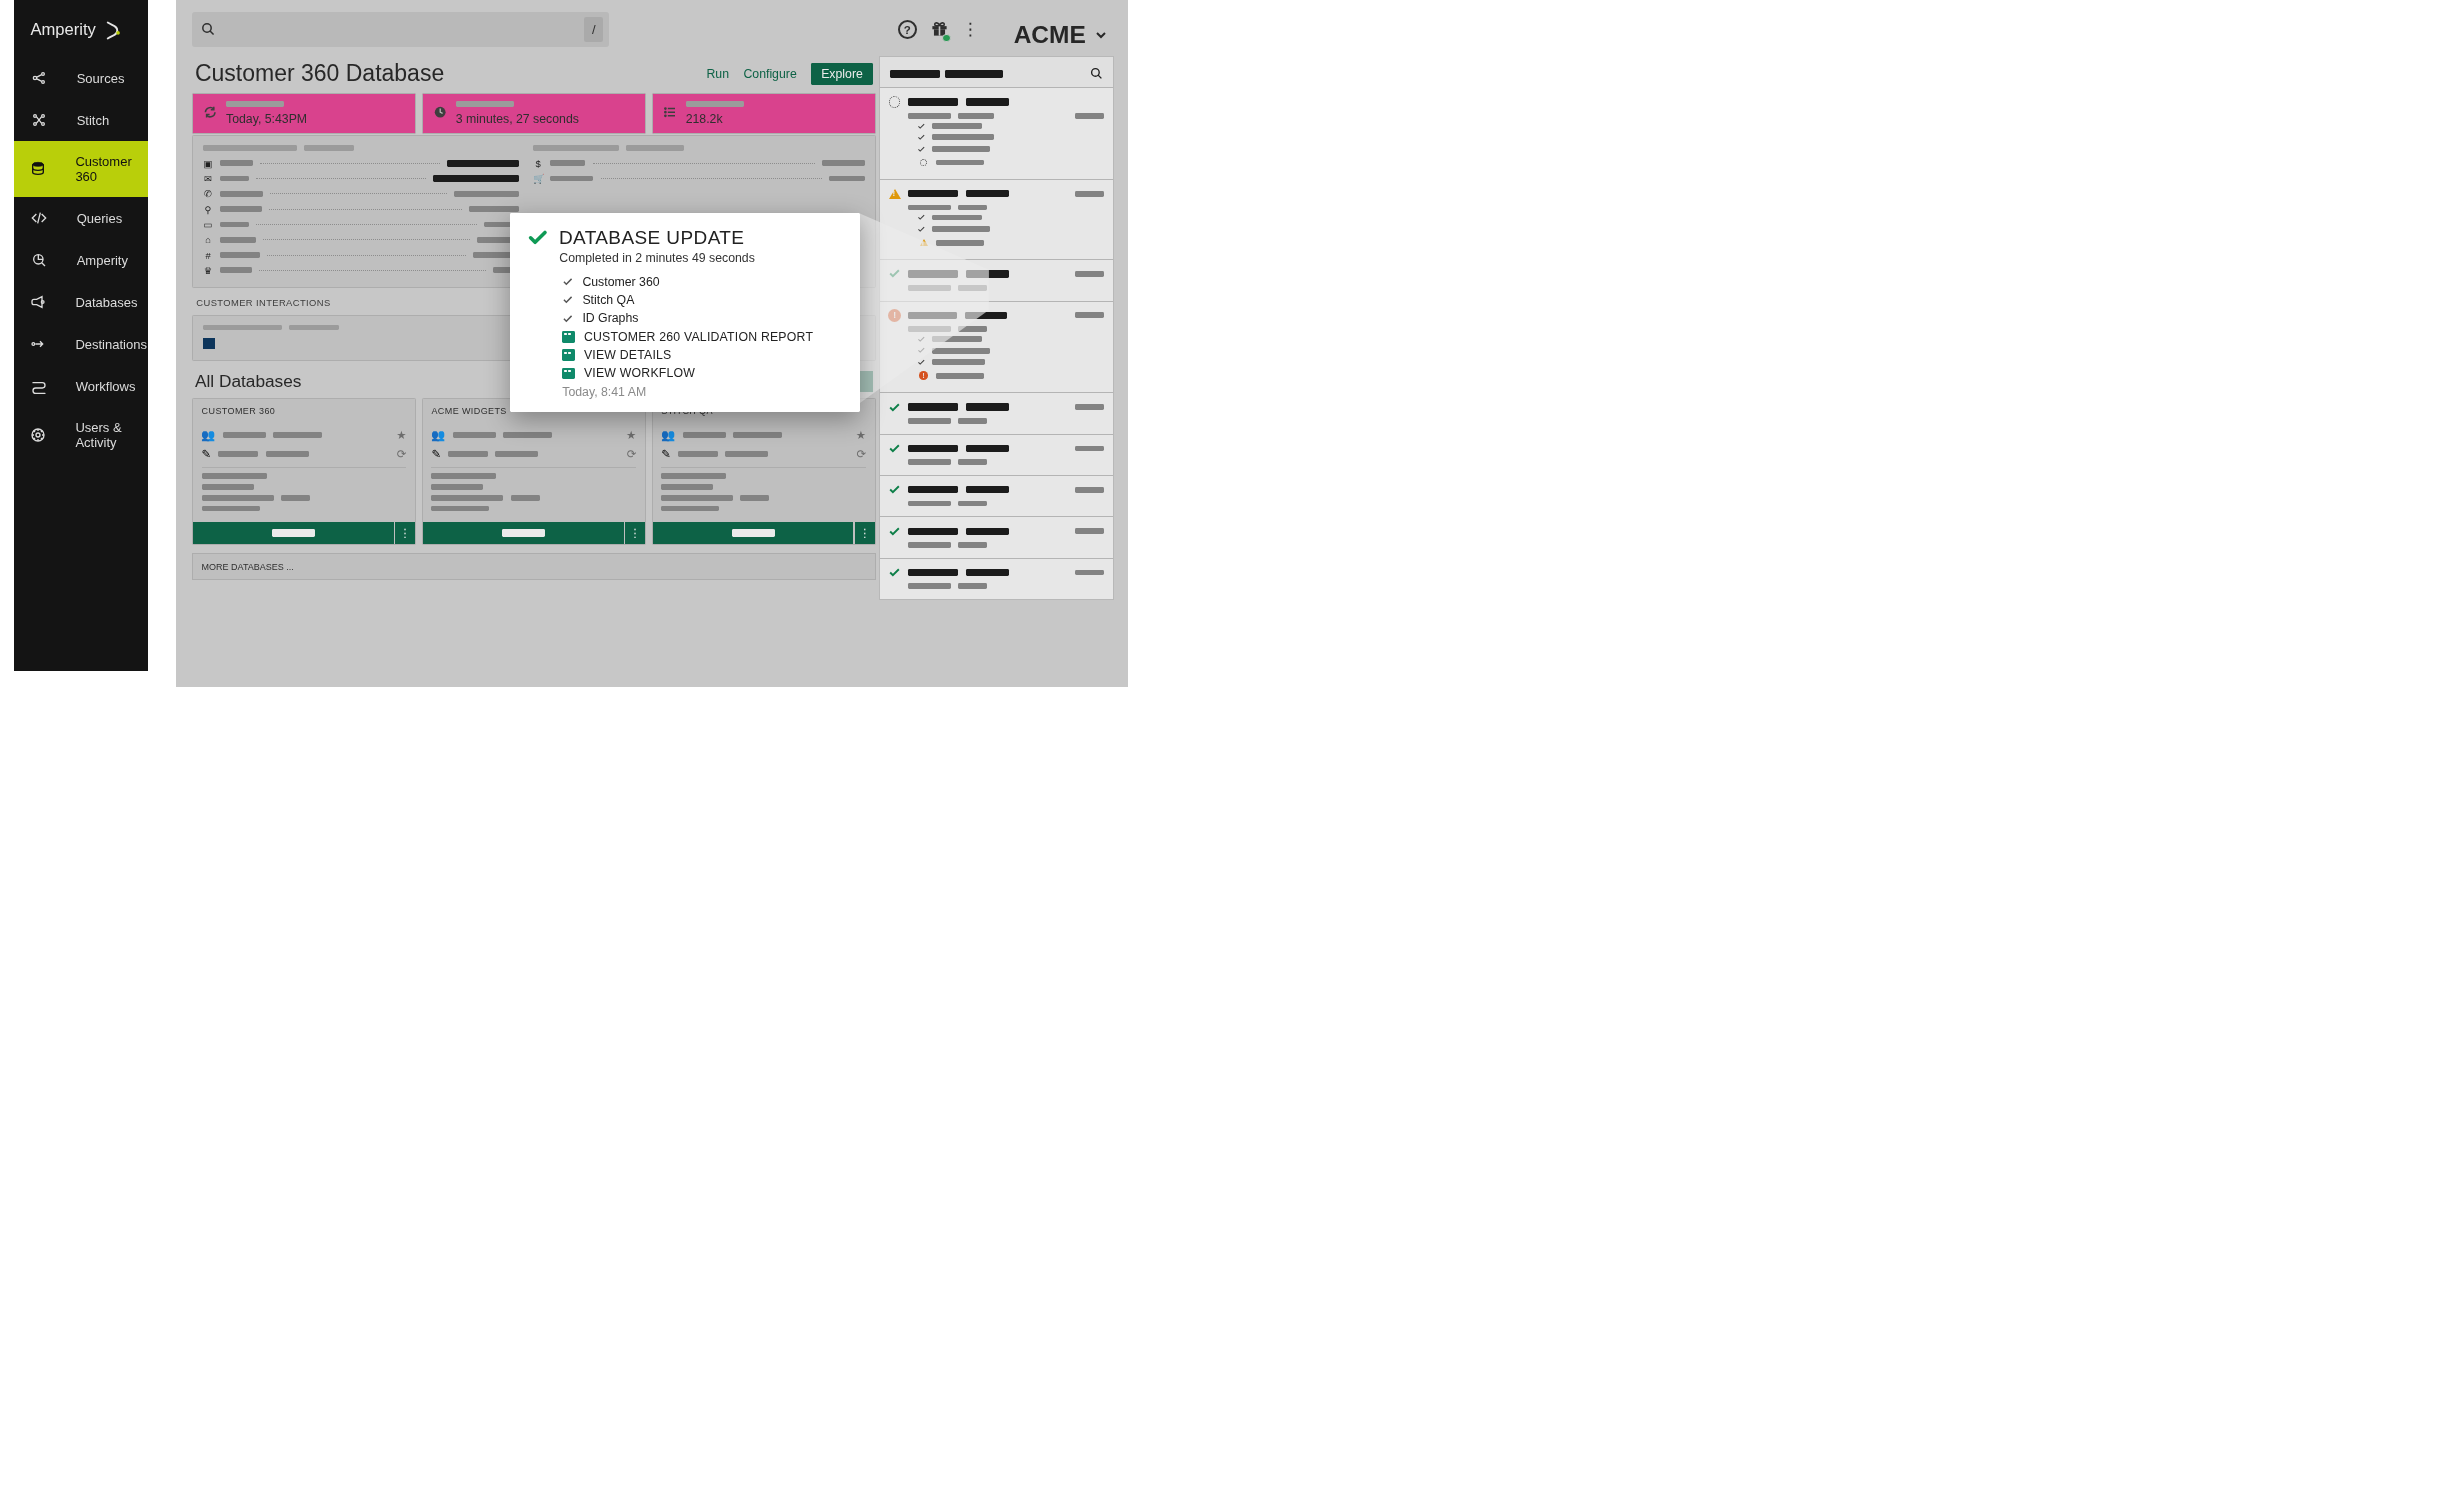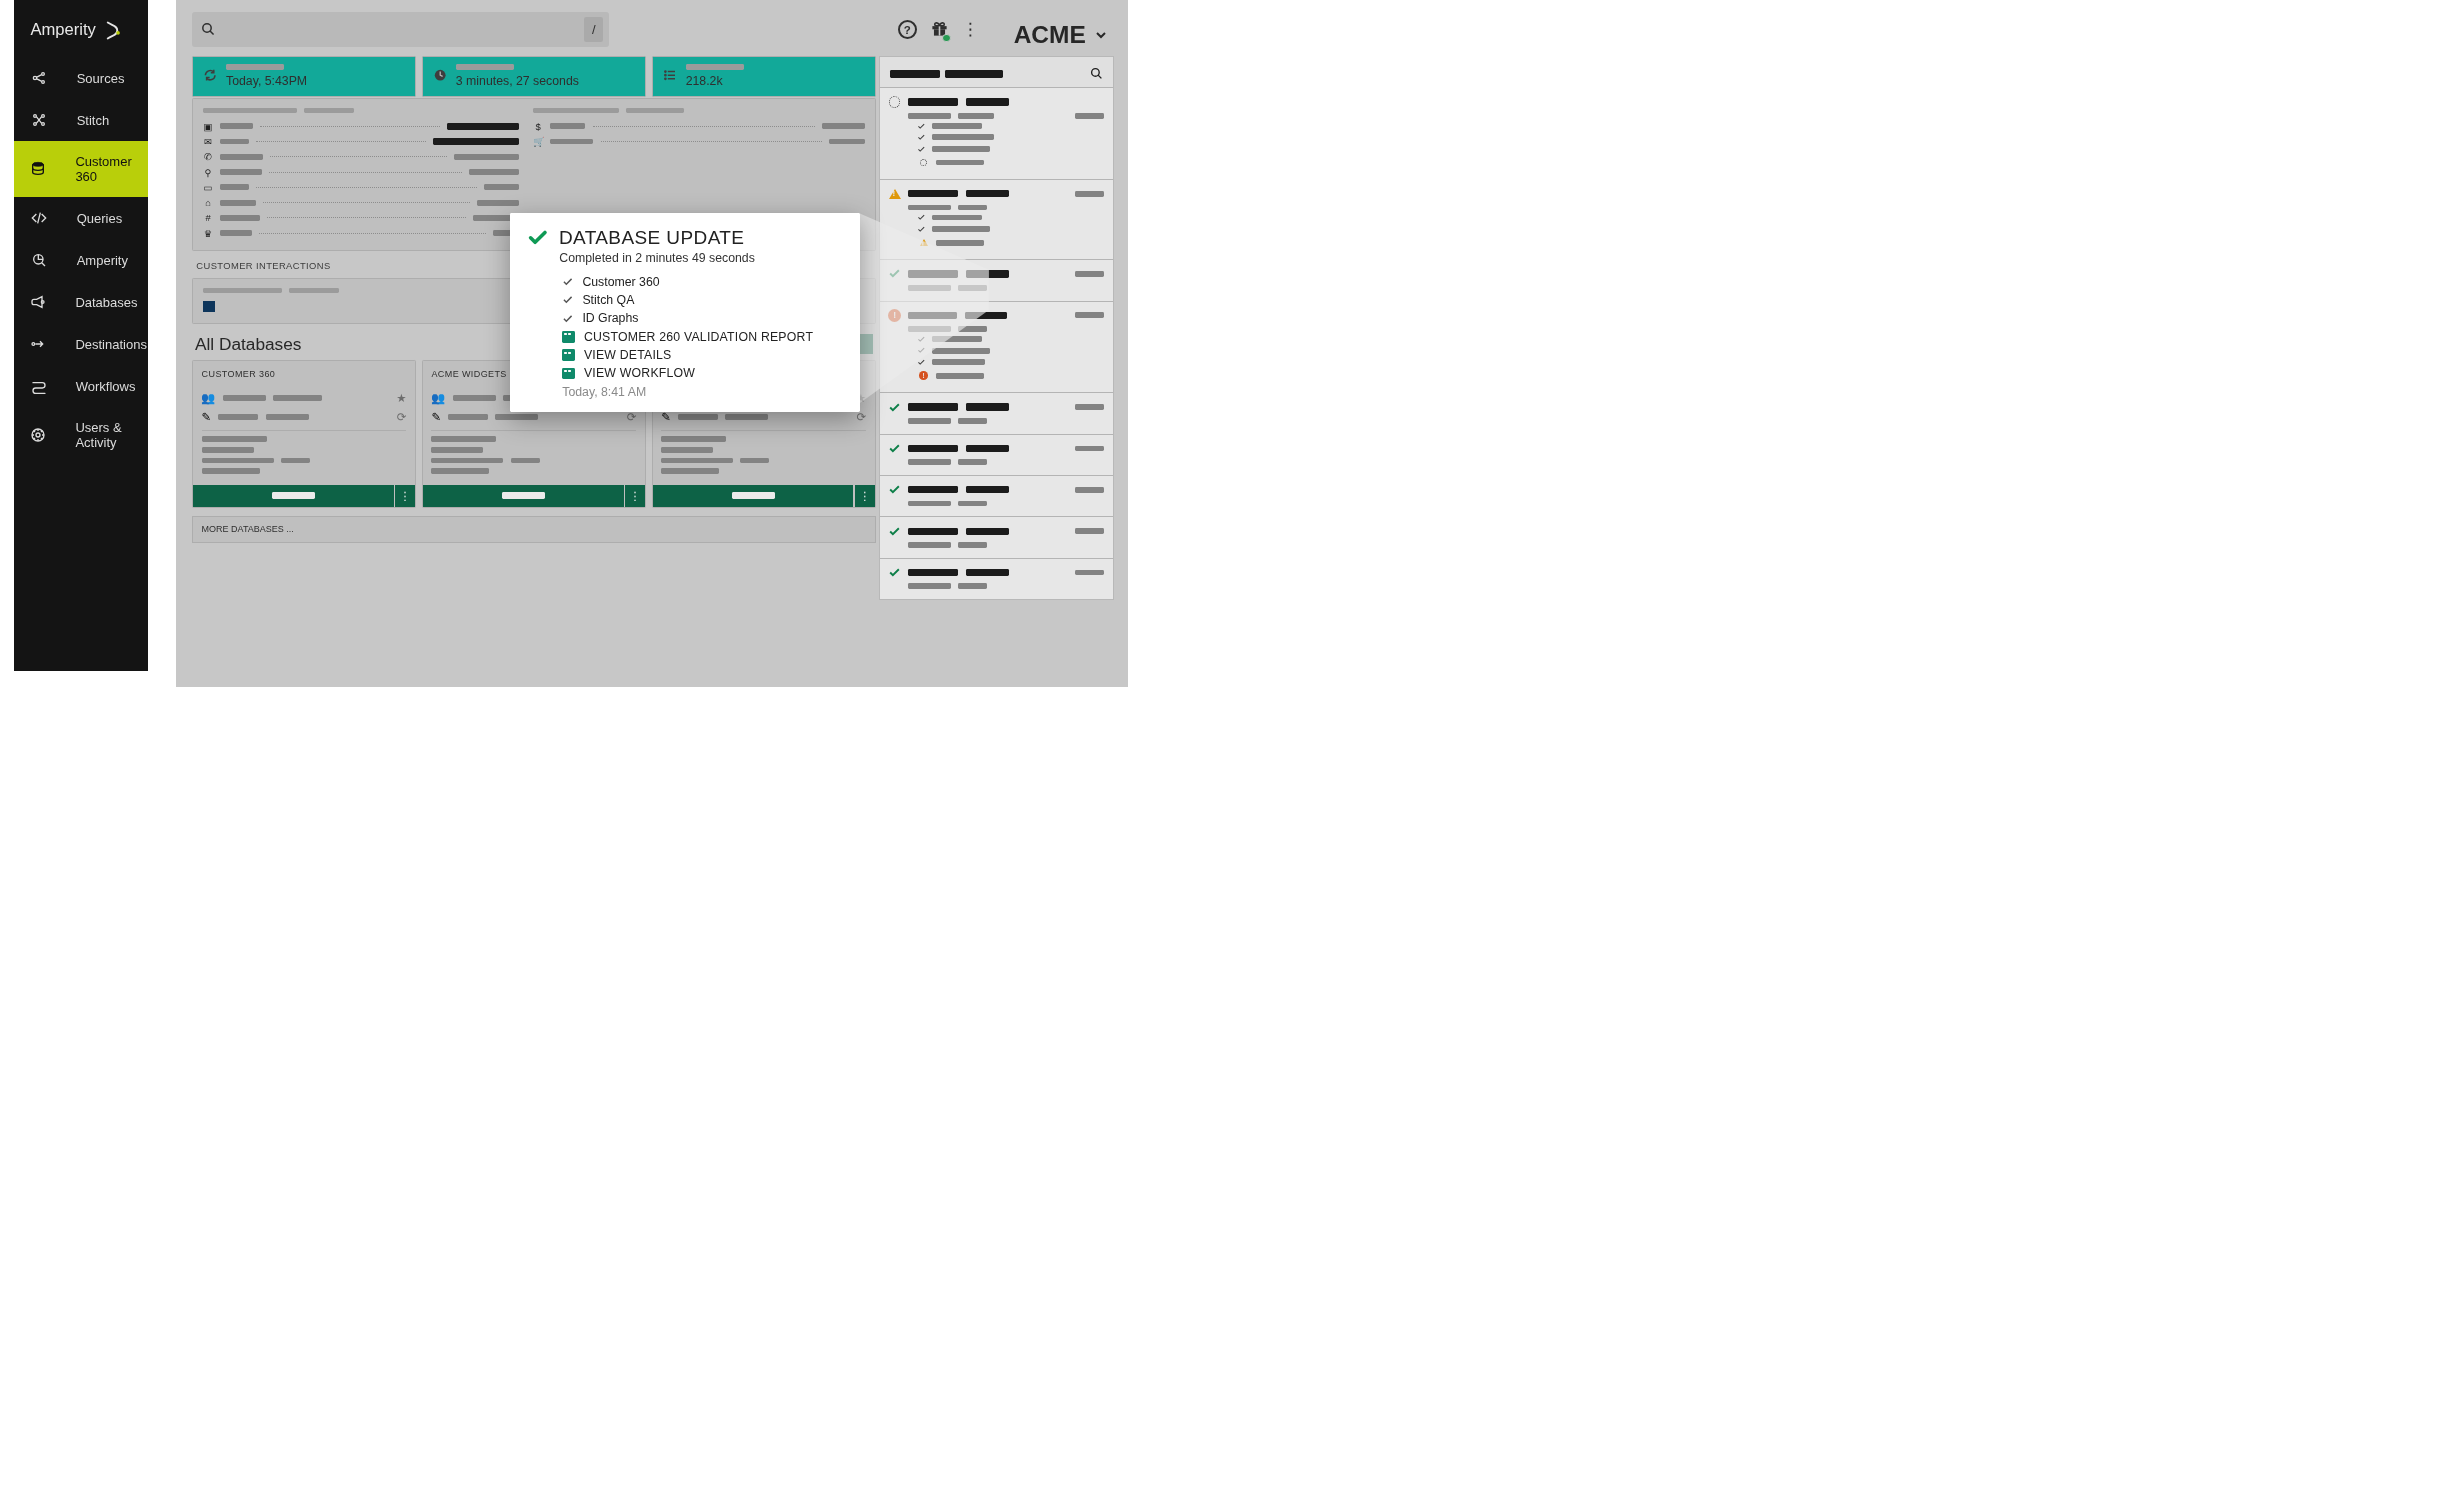--- a/index.html
+++ b/index.html
@@ -36,21 +36,21 @@
   .page { padding:1.4px 14.4px 0 16px; display:flex; gap:2.9px; }
   .left-col { flex:1; }
   .right-col { width:235px; background:#f3f3f3; border:0.7px solid #c8c8c8; }
 
   .page-head { display:flex; align-items:center; gap:14.4px; padding:4.3px 2.9px 5.8px 2.9px;}
   .page-title { font-size:23px; font-weight:500; color:#2c2c2c; flex:1;}
   .link-btn { color:#0f6b4c; font-size:12.3px; cursor:pointer; }
   .explore-btn { background:#0f6b4c; color:#fff; padding:4.3px 10px; border-radius:1.4px; font-size:12.3px; }
 
   .stat-row { display:flex; gap:5.8px; }
-  .stat-card { flex:1; background:#14b8a6; border:0.7px solid #bcbcbc; border-radius:1.4px; padding:7.2px 10px; display:flex; align-items:center; gap:8.6px; }
+  .stat-card { flex:1; background:#ec4899; border:0.7px solid #bcbcbc; border-radius:1.4px; padding:7.2px 10px; display:flex; align-items:center; gap:8.6px; }
   .stat-card .sicon{ color:#444; }
   .stat-card .label-bar{ width:58px; height:5.8px; background:#a9a9a9; border-radius:1.4px; margin-bottom:4.3px;}
   .stat-card .val{ font-size:12.3px; color:#333;}
 
   .section-title{ font-size:9.4px; letter-spacing:0.4px; color:#444; padding:8.6px 4.3px 5.8px 4.3px; }
 
   .profile-card{ background:#d0d0d0; border:0.7px solid #bcbcbc; border-radius:1.4px; display:flex; padding:8.6px 10px 7.2px 10px; gap:14.4px; margin-top:1.4px;}
   .profile-left{ flex:1; }
   .profile-right{ flex:1.05; }
   .ph-title{ display:flex; gap:7.2px; margin-bottom:7.2px;}
@@ -243,20 +243,26 @@
         <span>ACME</span>
         <svg viewBox="0 0 24 24" fill="none" stroke="#2b2b2b" stroke-width="3">
             <path d="M6 9l6 6 6-6"></path>
           </svg>
       </div>
     </div>
 
     <div class="page">
       <div class="left-col">
 
+        <div class="page-head">
+          <div class="page-title">Customer 360 Database</div>
+          <div class="link-btn">Run</div>
+          <div class="link-btn">Configure</div>
+          <div class="explore-btn">Explore</div>
+        </div>
 
         <div class="stat-row">
           <div class="stat-card">
             <span class="sicon"><svg width="14.4" height="14.4" viewBox="0 0 24 24" fill="none" stroke="#444" stroke-width="2.5">
                   <path d="M4 12a8 8 0 0114-5M20 12a8 8 0 01-14 5"></path>
                   <path d="M18 3v5h-5M6 21v-5h5"></path>
                 </svg></span>
             <div>
                 <div class="label-bar"></div>
                 <div class="val">Today, 5:43PM</div>

